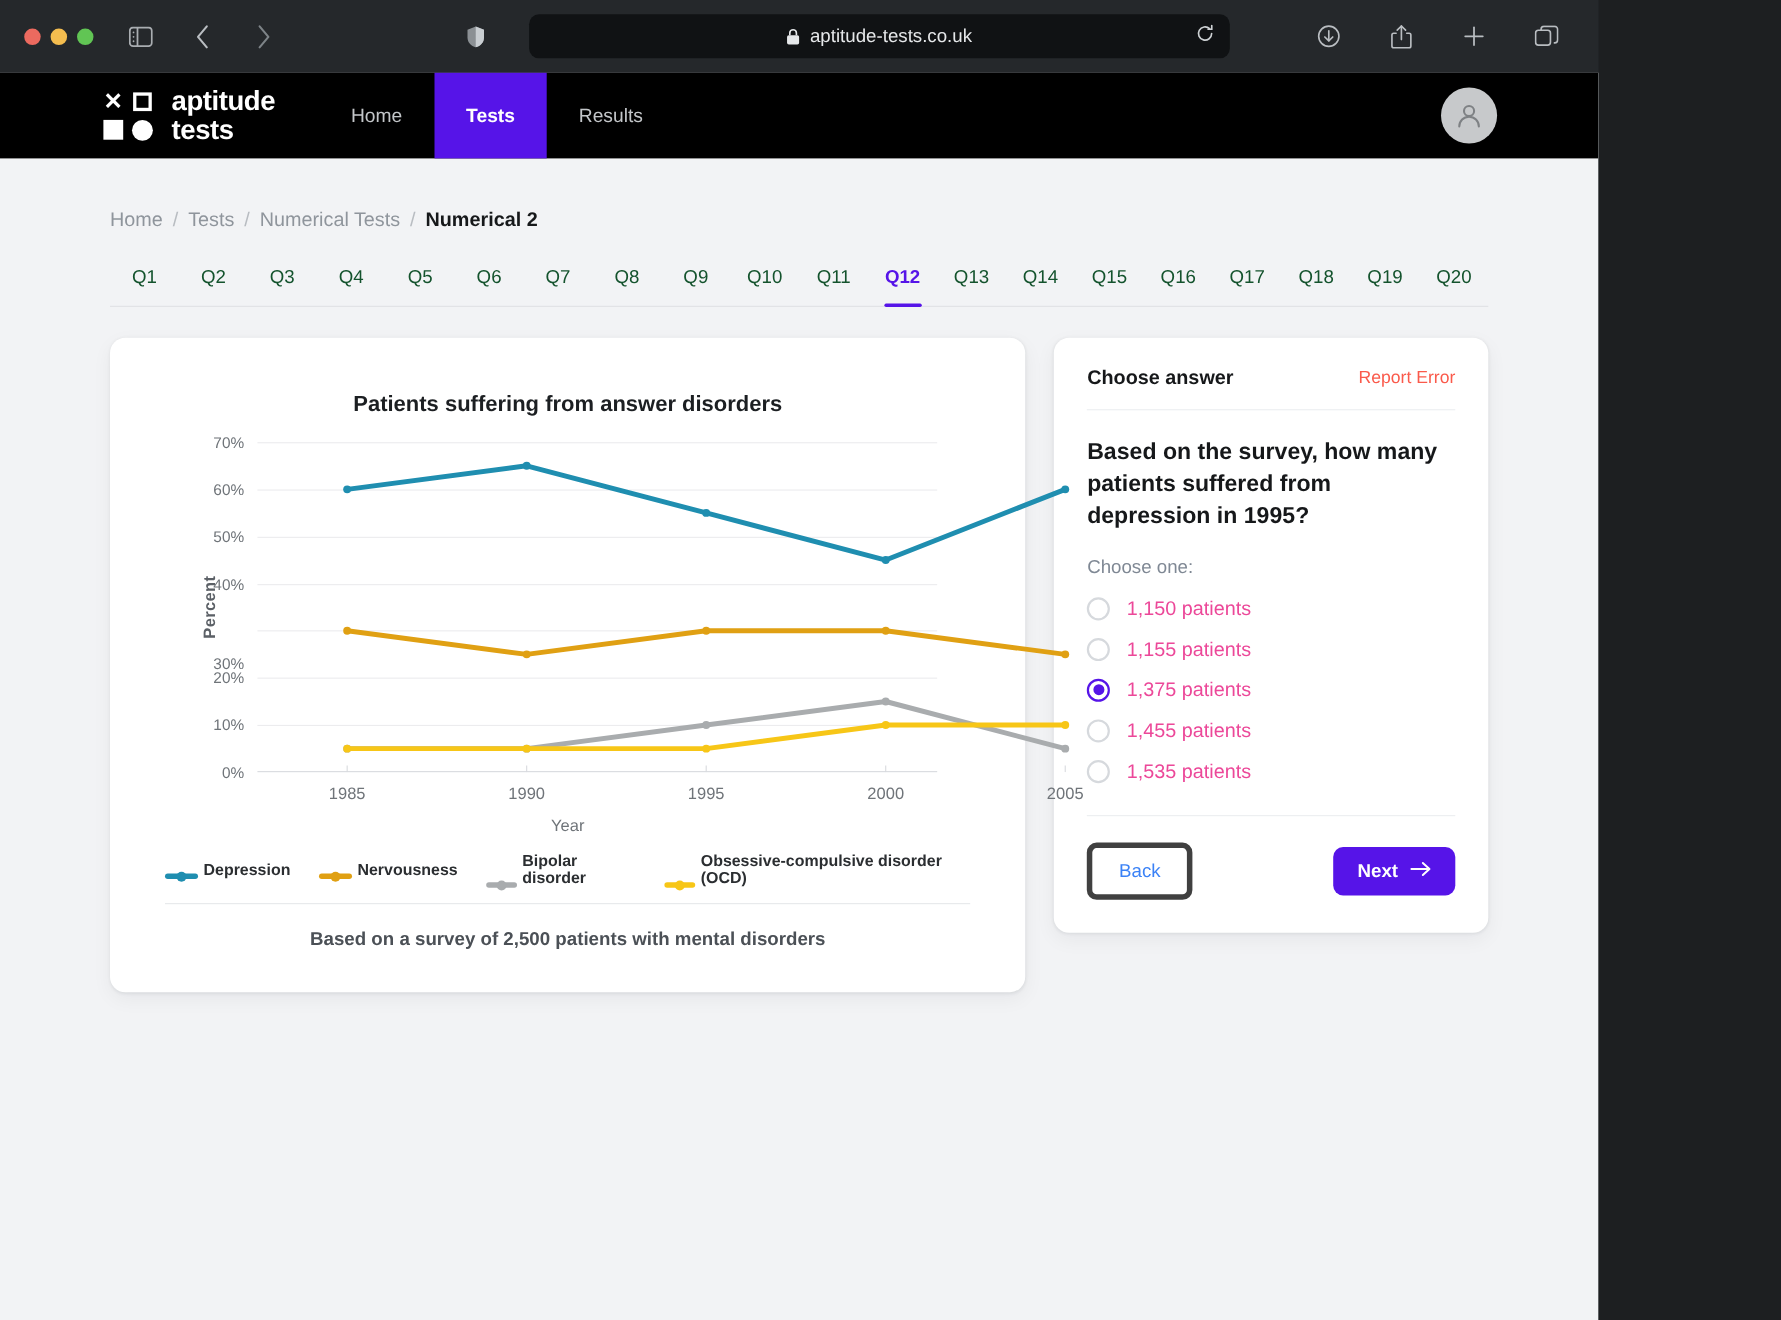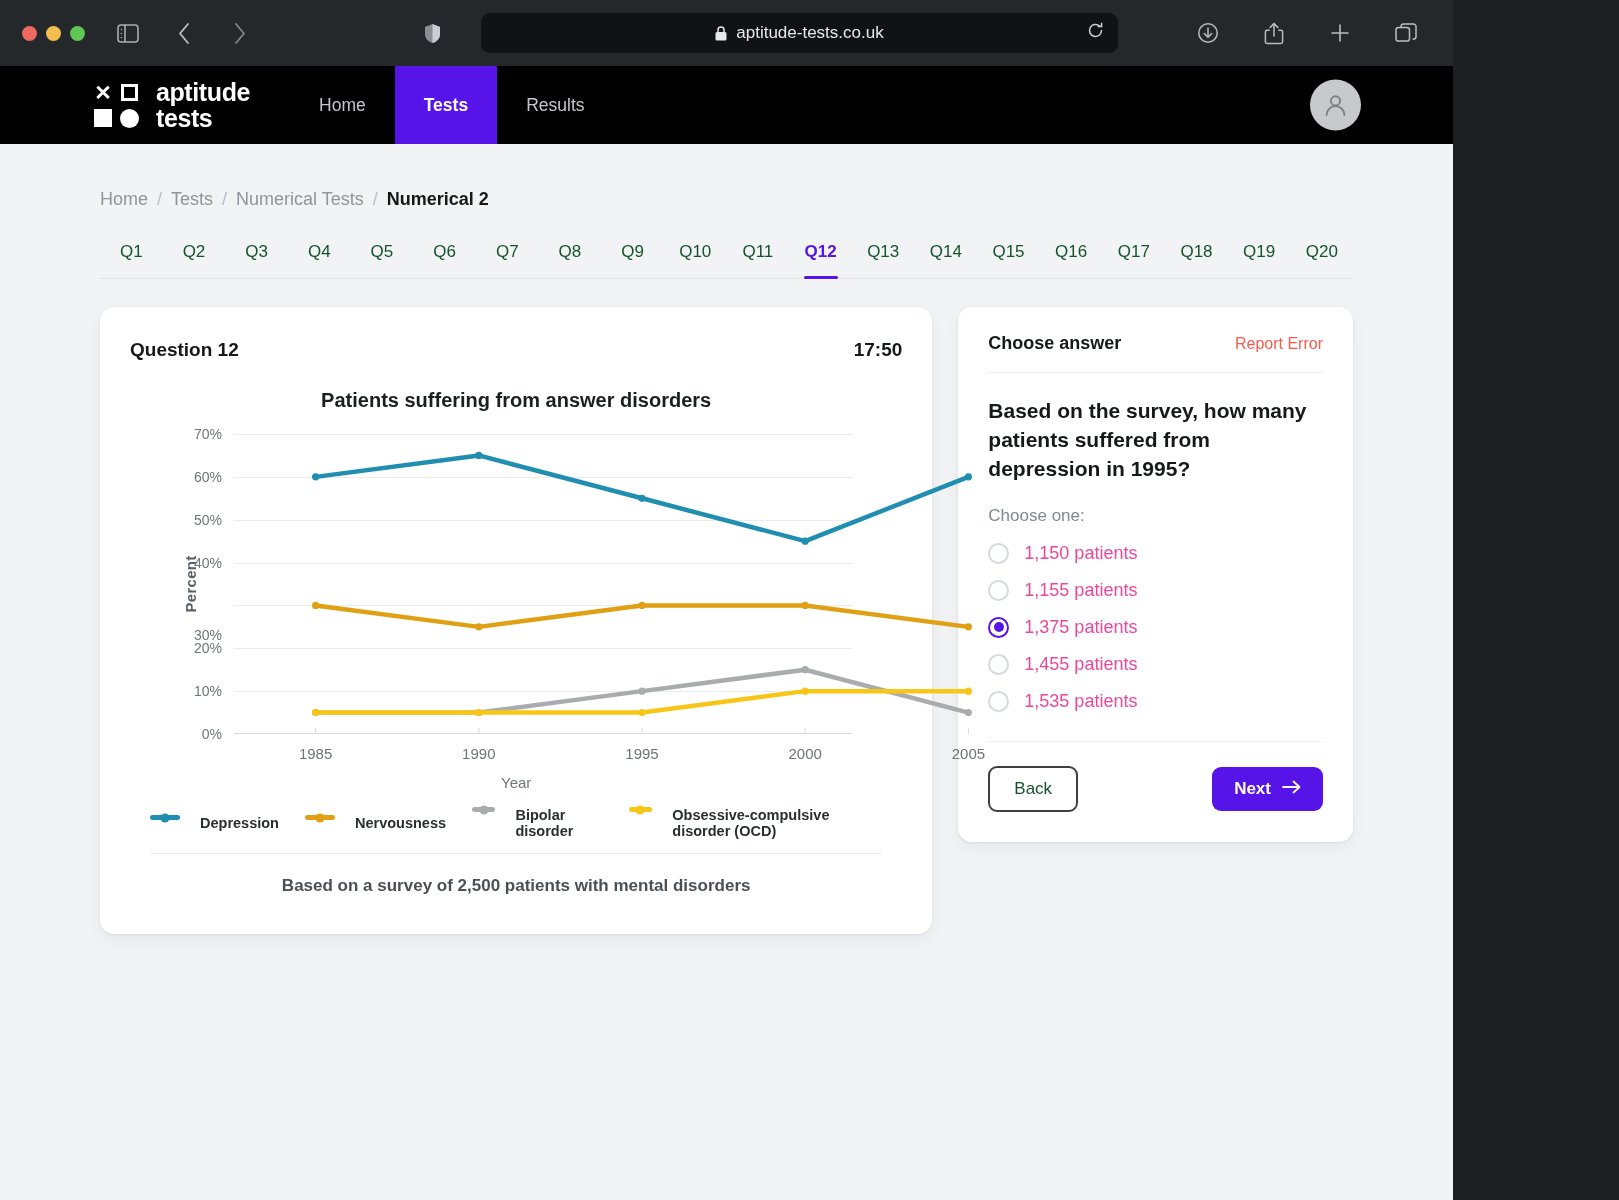--- a/index.html
+++ b/index.html
@@ -195,21 +195,21 @@
   .xaxis-title {
     text-align: center; font-size: 15px; color: #6f7479;
     margin-top: 40px;
   }
   .legend {
     display: flex; align-items: center; justify-content: center;
     gap: 26px;
     margin-top: 16px; padding-bottom: 14px;
     border-bottom: 1px solid #e6e8ea;
   }
-  .legend-item { display: flex; align-items: flex-start; gap: 20px; }
+  .legend-item { display: flex; align-items: flex-end; gap: 5px; }
   .legend-swatch {
     width: 30px; height: 5px; border-radius: 3px; position: relative;
   }
   .legend-swatch::after {
     content: ""; position: absolute; left: 50%; top: 50%;
     width: 9px; height: 9px; border-radius: 50%;
     transform: translate(-50%,-50%);
     background: inherit;
   }
   .legend-label { font-size: 14.5px; font-weight: 700; color: #2b2e31; }
@@ -244,22 +244,22 @@
     left: 50%; top: 50%; transform: translate(-50%,-50%);
     width: 10px; height: 10px; border-radius: 50%; background: #5614e8;
   }
   .option-label { font-size: 18px; color: #ec4899; }
   .acard-foot {
     margin-top: 26px; padding-top: 24px;
     border-top: 1px solid #eceef0;
     display: flex; align-items: center; justify-content: space-between;
   }
   .btn-back {
-    padding: 11px 24px; font-size: 17px; color: #14532d;
-    background: #fff; border: 2px solid #404040; border-radius: 9px;
+    padding: 11px 24px; font-size: 17px; color: #3b82f6;
+    background: #fff; border: 5px solid #404040; border-radius: 9px;
     cursor: pointer; font-family: inherit;
   }
   .btn-next {
     padding: 12px 22px; font-size: 17px; font-weight: 700; color: #fff;
     background: #5614e8; border: none; border-radius: 9px;
     cursor: pointer; font-family: inherit;
     display: flex; align-items: center; gap: 11px;
   }
 
   
@@ -421,24 +421,20 @@
           <div class="qtab">Q16</div>
           <div class="qtab">Q17</div>
           <div class="qtab">Q18</div>
           <div class="qtab">Q19</div>
           <div class="qtab">Q20</div>
         </div>
 
       <div class="panes">
 
         <div class="card qcard">
-          <div class="qcard-head">
-            <div class="qcard-title">Question 12</div>
-            <div class="qcard-timer">17:50</div>
-          </div>
 
           <div class="chart-wrap">
             <div class="chart-title">Patients suffering from answer disorders</div>
 
             <div class="plotarea" id="plotarea">
               <div class="ylabel">Percent</div>
             <div class="ytick" style="top: 300px;">0%</div>
                 <div class="gridline" style="top: 257.143px;"></div>
                 <div class="ytick" style="top: 257.143px;">10%</div>
                 <div class="gridline" style="top: 214.286px;"></div>

